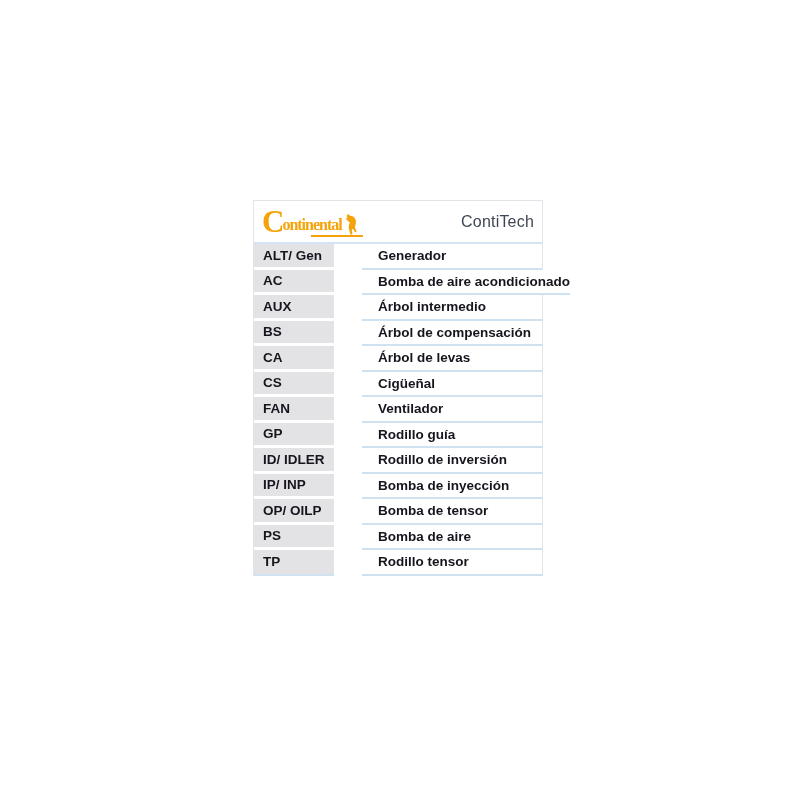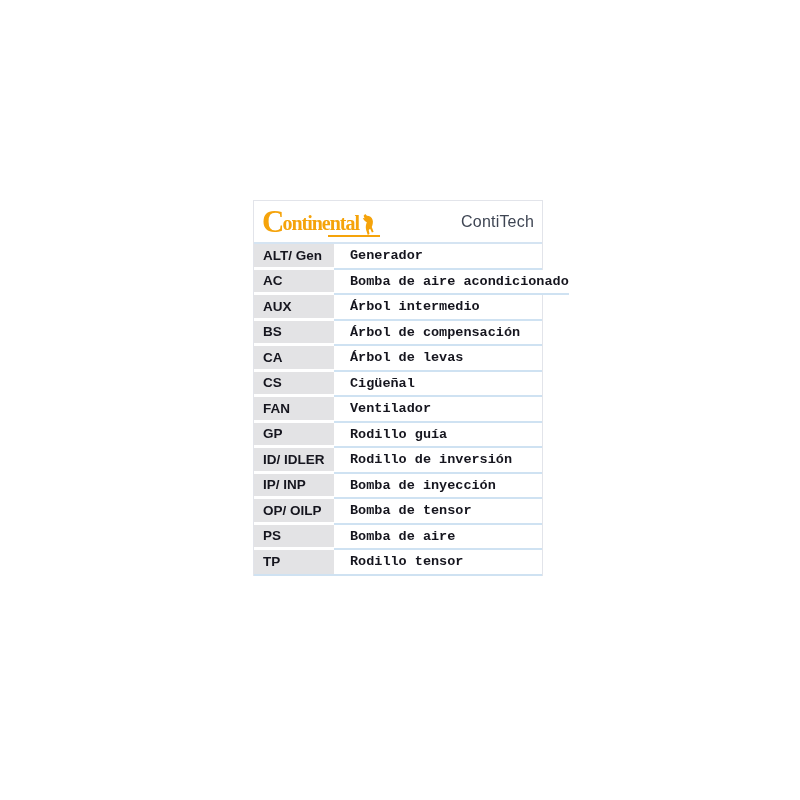--- a/index.html
+++ b/index.html
@@ -39,21 +39,21 @@
     white-space: nowrap;
     padding-right: 17px;
     line-height: 1;
   }
   .logo-c {
     font-size: 31px;
     letter-spacing: -2px;
     vertical-align: -2px;
   }
   .logo-rest {
-    font-size: 20px;
+    font-size: 16px;
     letter-spacing: -1px;
   }
   .horse-wrap {
     position: absolute;
     right: -2px;
     bottom: 2px;
     width: 16px;
     height: 21px;
   }
   .horse-wrap svg { display: block; }
@@ -69,20 +69,21 @@
     font-size: 16px;
     font-weight: normal;
     color: #3e4553;
     letter-spacing: 0.2px;
   }
   
   .row {
     display: flex;
     height: 25.5px;
     box-sizing: border-box;
+    gap: 28px;
   }
   .abbr {
     flex: none;
     width: 80px;
     box-sizing: border-box;
     background: #e3e3e5;
     border-bottom: 3px solid #ffffff;
     display: flex;
     align-items: center;
     padding-left: 9px;
@@ -96,21 +97,20 @@
     box-sizing: border-box;
     background: #ffffff;
     border-bottom: 2px solid #cfe2f2;
     display: flex;
     align-items: center;
     padding-left: 16px;
     font-size: 13.5px;
     font-weight: bold;
     color: #15151e;
     white-space: nowrap;
-    font-family: Liberation Mono, monospace;
   }
   .row:last-child .abbr { border-bottom: 2px solid #cfe2f2; }
 </style>
 </head>
 <body>
 
 <div class="card">
 
   <div class="hdr">
     <div class="logo">

